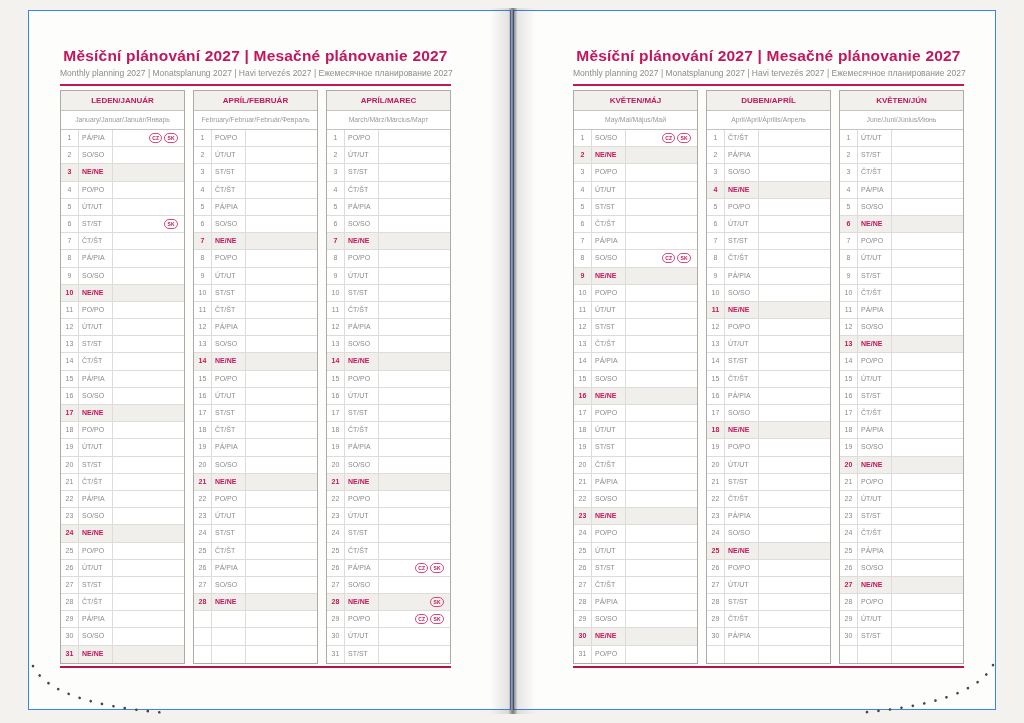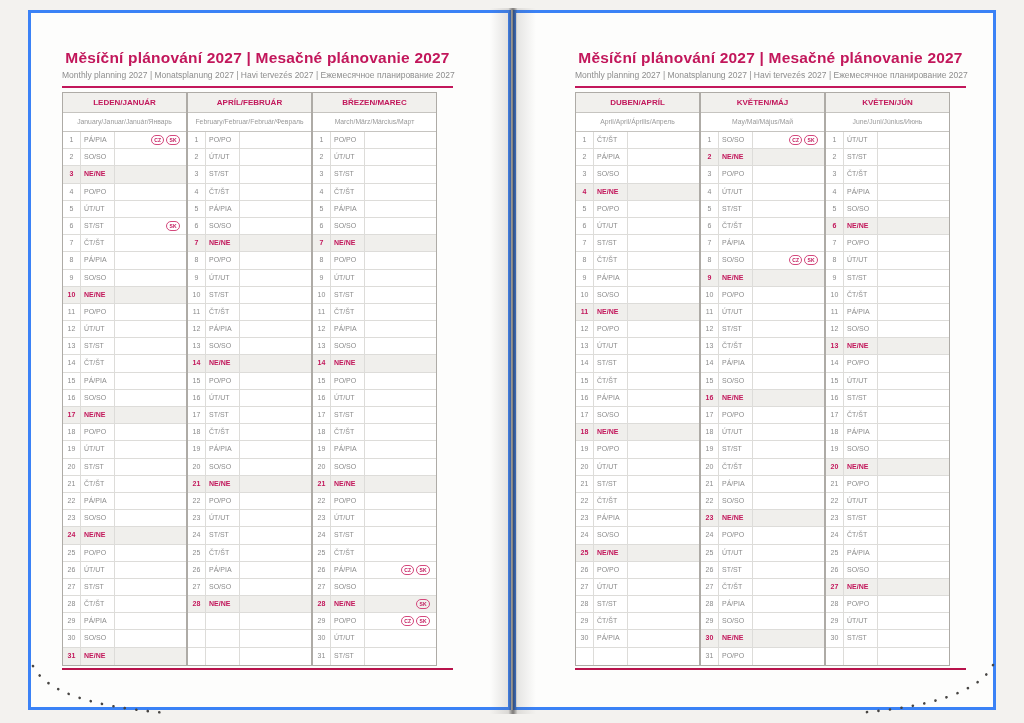--- a/index.html
+++ b/index.html
@@ -1,33 +1,33 @@
 <!DOCTYPE html>
 <html><head>
 <meta charset="utf-8">
 <style>
   html,body{margin:0;padding:0;}
   .scene{position:relative;width:1024px;height:723px;background:#f3f2ef;
          font-family:"Liberation Sans",sans-serif;overflow:hidden;}
   .page{position:absolute;top:10px;width:483px;height:700px;background:#fdfdfc;
-        border:3px solid #3b82f6;box-sizing:border-box;}
+        border:1px solid #3b82f6;box-sizing:border-box;}
   .page-left{left:28px;}
   .page-right{left:513px;}
   .spine{position:absolute;top:8px;left:490px;width:46px;height:706px;pointer-events:none;
          background:linear-gradient(to right,rgba(90,85,80,0) 0%,rgba(90,85,80,0.16) 40%,
                     rgba(45,42,40,0.55) 48.5%,rgba(45,42,40,0.55) 51.5%,
                     rgba(90,85,80,0.14) 60%,rgba(90,85,80,0) 100%);}
   .content{position:absolute;top:0;width:391px;}
   .page-left .content{left:31px;}
   .page-right .content{left:59px;}
   .ptitle{margin-top:36px;text-align:center;color:#c2175b;font-size:15.5px;
           font-weight:bold;line-height:18px;letter-spacing:0.2px;white-space:nowrap;}
   .psub{margin-top:3px;text-align:left;color:#8d8d8d;font-size:8.5px;line-height:10px;white-space:nowrap;}
   .rule{margin-top:6px;height:2px;background:#c2175b;}
-  .months{display:flex;margin-top:4px;}
+  .months{display:flex;justify-content:space-between;margin-top:4px;}
   .month{width:125px;box-sizing:border-box;border:1px solid #aeaba6;background:#fff;}
   .m-name{height:19px;line-height:19px;text-align:center;background:#f1f0ed;color:#c2175b;
           font-size:8px;font-weight:bold;border-bottom:1px solid #c6c4c0;white-space:nowrap;}
   .m-langs{height:18px;line-height:18px;text-align:center;color:#9a9a9a;font-size:6.8px;
            border-bottom:1px solid #c6c4c0;white-space:nowrap;}
   .d-row{display:flex;height:17.2px;box-sizing:border-box;border-bottom:1px solid #dddcd9;
          font-size:7px;color:#8b8b8b;}
   .d-row:last-child{border-bottom:none;}
   .d-row.sun{background:#f0efec;color:#c2175b;font-weight:bold;}
   .d-num{width:18px;box-sizing:border-box;text-align:center;line-height:16px;
@@ -375,21 +375,21 @@
                 <div class="d-note"></div>
               </div>
               <div class="d-row">
                 <div class="d-num"></div>
                 <div class="d-day"></div>
                 <div class="d-note"></div>
               </div>
             </div>
         </div>
         <div class="month">
-          <div class="m-name">BŘEZEN/MAREC</div>
+          <div class="m-name">APRÍL/MAREC</div>
           <div class="m-langs">March/März/Március/Март</div>
           <div class="m-days">
               <div class="d-row">
                 <div class="d-num">1</div>
                 <div class="d-day">PO/PO</div>
                 <div class="d-note"></div>
               </div>
               <div class="d-row">
                 <div class="d-num">2</div>
                 <div class="d-day">ÚT/UT</div>
@@ -555,181 +555,20 @@
     </div>
   </div>
 
   <div class="page page-right">
     <div class="content">
       <div class="ptitle">Měsíční plánování 2027 | Mesačné plánovanie 2027</div>
       <div class="psub">Monthly planning 2027 | Monatsplanung 2027 | Havi tervezés 2027 | Ежемесячное планирование 2027</div>
       <div class="rule"></div>
       <div class="months">
         <div class="month">
-          <div class="m-name">DUBEN/APRÍL</div>
-          <div class="m-langs">April/April/Április/Апрель</div>
-          <div class="m-days">
-              <div class="d-row">
-                <div class="d-num">1</div>
-                <div class="d-day">ČT/ŠT</div>
-                <div class="d-note"></div>
-              </div>
-              <div class="d-row">
-                <div class="d-num">2</div>
-                <div class="d-day">PÁ/PIA</div>
-                <div class="d-note"></div>
-              </div>
-              <div class="d-row">
-                <div class="d-num">3</div>
-                <div class="d-day">SO/SO</div>
-                <div class="d-note"></div>
-              </div>
-              <div class="d-row sun">
-                <div class="d-num">4</div>
-                <div class="d-day">NE/NE</div>
-                <div class="d-note"></div>
-              </div>
-              <div class="d-row">
-                <div class="d-num">5</div>
-                <div class="d-day">PO/PO</div>
-                <div class="d-note"></div>
-              </div>
-              <div class="d-row">
-                <div class="d-num">6</div>
-                <div class="d-day">ÚT/UT</div>
-                <div class="d-note"></div>
-              </div>
-              <div class="d-row">
-                <div class="d-num">7</div>
-                <div class="d-day">ST/ST</div>
-                <div class="d-note"></div>
-              </div>
-              <div class="d-row">
-                <div class="d-num">8</div>
-                <div class="d-day">ČT/ŠT</div>
-                <div class="d-note"></div>
-              </div>
-              <div class="d-row">
-                <div class="d-num">9</div>
-                <div class="d-day">PÁ/PIA</div>
-                <div class="d-note"></div>
-              </div>
-              <div class="d-row">
-                <div class="d-num">10</div>
-                <div class="d-day">SO/SO</div>
-                <div class="d-note"></div>
-              </div>
-              <div class="d-row sun">
-                <div class="d-num">11</div>
-                <div class="d-day">NE/NE</div>
-                <div class="d-note"></div>
-              </div>
-              <div class="d-row">
-                <div class="d-num">12</div>
-                <div class="d-day">PO/PO</div>
-                <div class="d-note"></div>
-              </div>
-              <div class="d-row">
-                <div class="d-num">13</div>
-                <div class="d-day">ÚT/UT</div>
-                <div class="d-note"></div>
-              </div>
-              <div class="d-row">
-                <div class="d-num">14</div>
-                <div class="d-day">ST/ST</div>
-                <div class="d-note"></div>
-              </div>
-              <div class="d-row">
-                <div class="d-num">15</div>
-                <div class="d-day">ČT/ŠT</div>
-                <div class="d-note"></div>
-              </div>
-              <div class="d-row">
-                <div class="d-num">16</div>
-                <div class="d-day">PÁ/PIA</div>
-                <div class="d-note"></div>
-              </div>
-              <div class="d-row">
-                <div class="d-num">17</div>
-                <div class="d-day">SO/SO</div>
-                <div class="d-note"></div>
-              </div>
-              <div class="d-row sun">
-                <div class="d-num">18</div>
-                <div class="d-day">NE/NE</div>
-                <div class="d-note"></div>
-              </div>
-              <div class="d-row">
-                <div class="d-num">19</div>
-                <div class="d-day">PO/PO</div>
-                <div class="d-note"></div>
-              </div>
-              <div class="d-row">
-                <div class="d-num">20</div>
-                <div class="d-day">ÚT/UT</div>
-                <div class="d-note"></div>
-              </div>
-              <div class="d-row">
-                <div class="d-num">21</div>
-                <div class="d-day">ST/ST</div>
-                <div class="d-note"></div>
-              </div>
-              <div class="d-row">
-                <div class="d-num">22</div>
-                <div class="d-day">ČT/ŠT</div>
-                <div class="d-note"></div>
-              </div>
-              <div class="d-row">
-                <div class="d-num">23</div>
-                <div class="d-day">PÁ/PIA</div>
-                <div class="d-note"></div>
-              </div>
-              <div class="d-row">
-                <div class="d-num">24</div>
-                <div class="d-day">SO/SO</div>
-                <div class="d-note"></div>
-              </div>
-              <div class="d-row sun">
-                <div class="d-num">25</div>
-                <div class="d-day">NE/NE</div>
-                <div class="d-note"></div>
-              </div>
-              <div class="d-row">
-                <div class="d-num">26</div>
-                <div class="d-day">PO/PO</div>
-                <div class="d-note"></div>
-              </div>
-              <div class="d-row">
-                <div class="d-num">27</div>
-                <div class="d-day">ÚT/UT</div>
-                <div class="d-note"></div>
-              </div>
-              <div class="d-row">
-                <div class="d-num">28</div>
-                <div class="d-day">ST/ST</div>
-                <div class="d-note"></div>
-              </div>
-              <div class="d-row">
-                <div class="d-num">29</div>
-                <div class="d-day">ČT/ŠT</div>
-                <div class="d-note"></div>
-              </div>
-              <div class="d-row">
-                <div class="d-num">30</div>
-                <div class="d-day">PÁ/PIA</div>
-                <div class="d-note"></div>
-              </div>
-              <div class="d-row">
-                <div class="d-num"></div>
-                <div class="d-day"></div>
-                <div class="d-note"></div>
-              </div>
-            </div>
-        </div>
-        <div class="month">
           <div class="m-name">KVĚTEN/MÁJ</div>
           <div class="m-langs">May/Mai/Május/Май</div>
           <div class="m-days">
               <div class="d-row">
                 <div class="d-num">1</div>
                 <div class="d-day">SO/SO</div>
                 <div class="d-note">
                   <span class="badge">CZ</span>
                   <span class="badge">SK</span>
                 </div>
@@ -878,20 +717,181 @@
                 <div class="d-note"></div>
               </div>
               <div class="d-row sun">
                 <div class="d-num">30</div>
                 <div class="d-day">NE/NE</div>
                 <div class="d-note"></div>
               </div>
               <div class="d-row">
                 <div class="d-num">31</div>
                 <div class="d-day">PO/PO</div>
+                <div class="d-note"></div>
+              </div>
+            </div>
+        </div>
+        <div class="month">
+          <div class="m-name">DUBEN/APRÍL</div>
+          <div class="m-langs">April/April/Április/Апрель</div>
+          <div class="m-days">
+              <div class="d-row">
+                <div class="d-num">1</div>
+                <div class="d-day">ČT/ŠT</div>
+                <div class="d-note"></div>
+              </div>
+              <div class="d-row">
+                <div class="d-num">2</div>
+                <div class="d-day">PÁ/PIA</div>
+                <div class="d-note"></div>
+              </div>
+              <div class="d-row">
+                <div class="d-num">3</div>
+                <div class="d-day">SO/SO</div>
+                <div class="d-note"></div>
+              </div>
+              <div class="d-row sun">
+                <div class="d-num">4</div>
+                <div class="d-day">NE/NE</div>
+                <div class="d-note"></div>
+              </div>
+              <div class="d-row">
+                <div class="d-num">5</div>
+                <div class="d-day">PO/PO</div>
+                <div class="d-note"></div>
+              </div>
+              <div class="d-row">
+                <div class="d-num">6</div>
+                <div class="d-day">ÚT/UT</div>
+                <div class="d-note"></div>
+              </div>
+              <div class="d-row">
+                <div class="d-num">7</div>
+                <div class="d-day">ST/ST</div>
+                <div class="d-note"></div>
+              </div>
+              <div class="d-row">
+                <div class="d-num">8</div>
+                <div class="d-day">ČT/ŠT</div>
+                <div class="d-note"></div>
+              </div>
+              <div class="d-row">
+                <div class="d-num">9</div>
+                <div class="d-day">PÁ/PIA</div>
+                <div class="d-note"></div>
+              </div>
+              <div class="d-row">
+                <div class="d-num">10</div>
+                <div class="d-day">SO/SO</div>
+                <div class="d-note"></div>
+              </div>
+              <div class="d-row sun">
+                <div class="d-num">11</div>
+                <div class="d-day">NE/NE</div>
+                <div class="d-note"></div>
+              </div>
+              <div class="d-row">
+                <div class="d-num">12</div>
+                <div class="d-day">PO/PO</div>
+                <div class="d-note"></div>
+              </div>
+              <div class="d-row">
+                <div class="d-num">13</div>
+                <div class="d-day">ÚT/UT</div>
+                <div class="d-note"></div>
+              </div>
+              <div class="d-row">
+                <div class="d-num">14</div>
+                <div class="d-day">ST/ST</div>
+                <div class="d-note"></div>
+              </div>
+              <div class="d-row">
+                <div class="d-num">15</div>
+                <div class="d-day">ČT/ŠT</div>
+                <div class="d-note"></div>
+              </div>
+              <div class="d-row">
+                <div class="d-num">16</div>
+                <div class="d-day">PÁ/PIA</div>
+                <div class="d-note"></div>
+              </div>
+              <div class="d-row">
+                <div class="d-num">17</div>
+                <div class="d-day">SO/SO</div>
+                <div class="d-note"></div>
+              </div>
+              <div class="d-row sun">
+                <div class="d-num">18</div>
+                <div class="d-day">NE/NE</div>
+                <div class="d-note"></div>
+              </div>
+              <div class="d-row">
+                <div class="d-num">19</div>
+                <div class="d-day">PO/PO</div>
+                <div class="d-note"></div>
+              </div>
+              <div class="d-row">
+                <div class="d-num">20</div>
+                <div class="d-day">ÚT/UT</div>
+                <div class="d-note"></div>
+              </div>
+              <div class="d-row">
+                <div class="d-num">21</div>
+                <div class="d-day">ST/ST</div>
+                <div class="d-note"></div>
+              </div>
+              <div class="d-row">
+                <div class="d-num">22</div>
+                <div class="d-day">ČT/ŠT</div>
+                <div class="d-note"></div>
+              </div>
+              <div class="d-row">
+                <div class="d-num">23</div>
+                <div class="d-day">PÁ/PIA</div>
+                <div class="d-note"></div>
+              </div>
+              <div class="d-row">
+                <div class="d-num">24</div>
+                <div class="d-day">SO/SO</div>
+                <div class="d-note"></div>
+              </div>
+              <div class="d-row sun">
+                <div class="d-num">25</div>
+                <div class="d-day">NE/NE</div>
+                <div class="d-note"></div>
+              </div>
+              <div class="d-row">
+                <div class="d-num">26</div>
+                <div class="d-day">PO/PO</div>
+                <div class="d-note"></div>
+              </div>
+              <div class="d-row">
+                <div class="d-num">27</div>
+                <div class="d-day">ÚT/UT</div>
+                <div class="d-note"></div>
+              </div>
+              <div class="d-row">
+                <div class="d-num">28</div>
+                <div class="d-day">ST/ST</div>
+                <div class="d-note"></div>
+              </div>
+              <div class="d-row">
+                <div class="d-num">29</div>
+                <div class="d-day">ČT/ŠT</div>
+                <div class="d-note"></div>
+              </div>
+              <div class="d-row">
+                <div class="d-num">30</div>
+                <div class="d-day">PÁ/PIA</div>
+                <div class="d-note"></div>
+              </div>
+              <div class="d-row">
+                <div class="d-num"></div>
+                <div class="d-day"></div>
                 <div class="d-note"></div>
               </div>
             </div>
         </div>
         <div class="month">
           <div class="m-name">KVĚTEN/JÚN</div>
           <div class="m-langs">June/Juni/Június/Июнь</div>
           <div class="m-days">
               <div class="d-row">
                 <div class="d-num">1</div>

